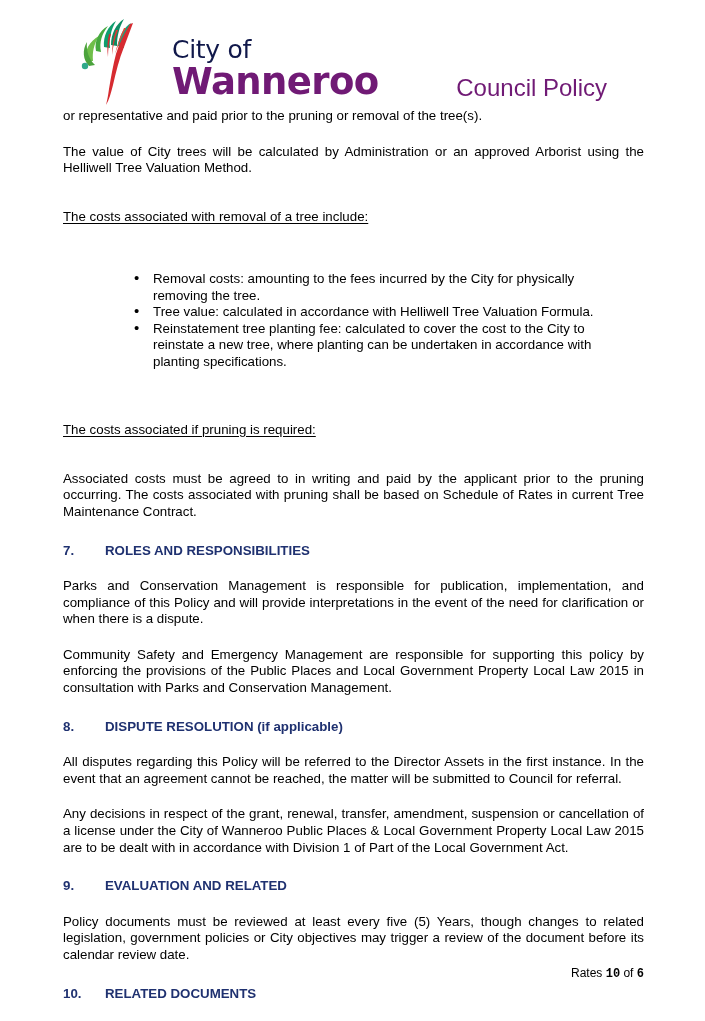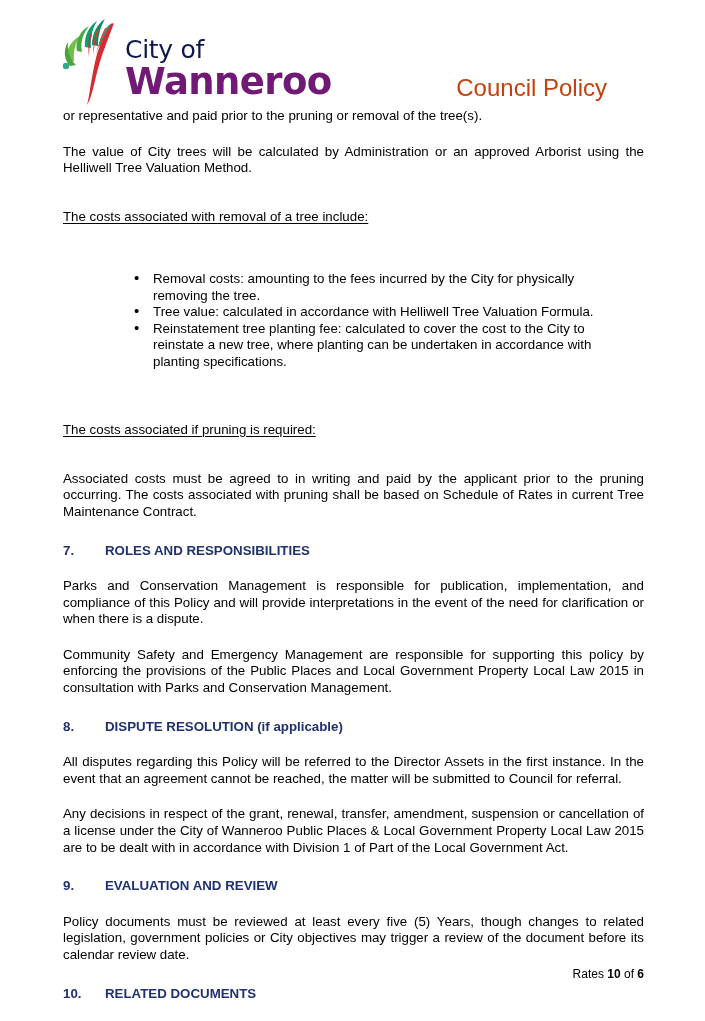--- a/index.html
+++ b/index.html
@@ -27,24 +27,25 @@
   .header {
     position: absolute;
     left: 0;
     top: 0;
     width: 705px;
     height: 108px;
   }
 
   .logo-block {
     position: absolute;
-    left: 61px;
+    left: 80px;
     top: 14px;
     display: flex;
     align-items: flex-end;
+    gap: 28px;
   }
   .logo-mark {
     width: 62px;
     height: 92px;
     flex: 0 0 auto;
     margin-right: 2px;
   }
   .logo-words {
     position: relative;
     top: -6px;
@@ -67,21 +68,21 @@
     display: block;
     line-height: 1.0;
   }
 
   .council-policy {
     position: absolute;
     right: 98px;
     top: 74px;
     font-family: "Liberation Sans", sans-serif;
     font-size: 24px;
-    color: #c2410c;
+    color: #701a75;
     white-space: nowrap;
   }
 
   
   .content {
     position: absolute;
     left: 63px;
     top: 108px;
     width: 581px;
   }
@@ -154,21 +155,21 @@
   
   .footer {
     position: absolute;
     left: 0;
     right: 61px;
     bottom: 40px;
     text-align: right;
     font-size: 12px;
     color: #000;
   }
-  .footer b { font-weight: bold; }
+  .footer b { font-weight: bold; font-family: Liberation Mono, monospace; }
 </style>
 </head>
 <body>
 
 <div class="page">
 
   <div class="header">
 
     <div class="logo-block">
       <svg class="logo-mark" viewBox="0 0 62 92" aria-hidden="true">
@@ -246,21 +247,21 @@
     </div>
     <div class="spacer-md"></div>
     <p class="body">All disputes regarding this Policy will be referred to the Director Assets in the first instance. In the event that an agreement cannot be reached, the matter will be submitted to Council for referral.</p>
     <div class="spacer-md"></div>
     <p class="body">Any decisions in respect of the grant, renewal, transfer, amendment, suspension or cancellation of a license under the City of Wanneroo Public Places &amp; Local Government Property Local Law 2015 are to be dealt with in accordance with Division 1 of Part of the Local Government Act.</p>
 
     <div class="spacer-lg"></div>
 
     <div class="heading">
       <span class="num">9.</span>
-      <span>EVALUATION AND REVIEW</span>
+      <span>EVALUATION AND RELATED</span>
     </div>
     <div class="spacer-md"></div>
     <p class="body">Policy documents must be reviewed at least every five (5) Years, though changes to related legislation, government policies or City objectives may trigger a review of the document before its calendar review date.</p>
 
     <div class="spacer-lg"></div>
 
     <div class="heading">
       <span class="num">10.</span>
       <span>RELATED DOCUMENTS</span>
     </div>

